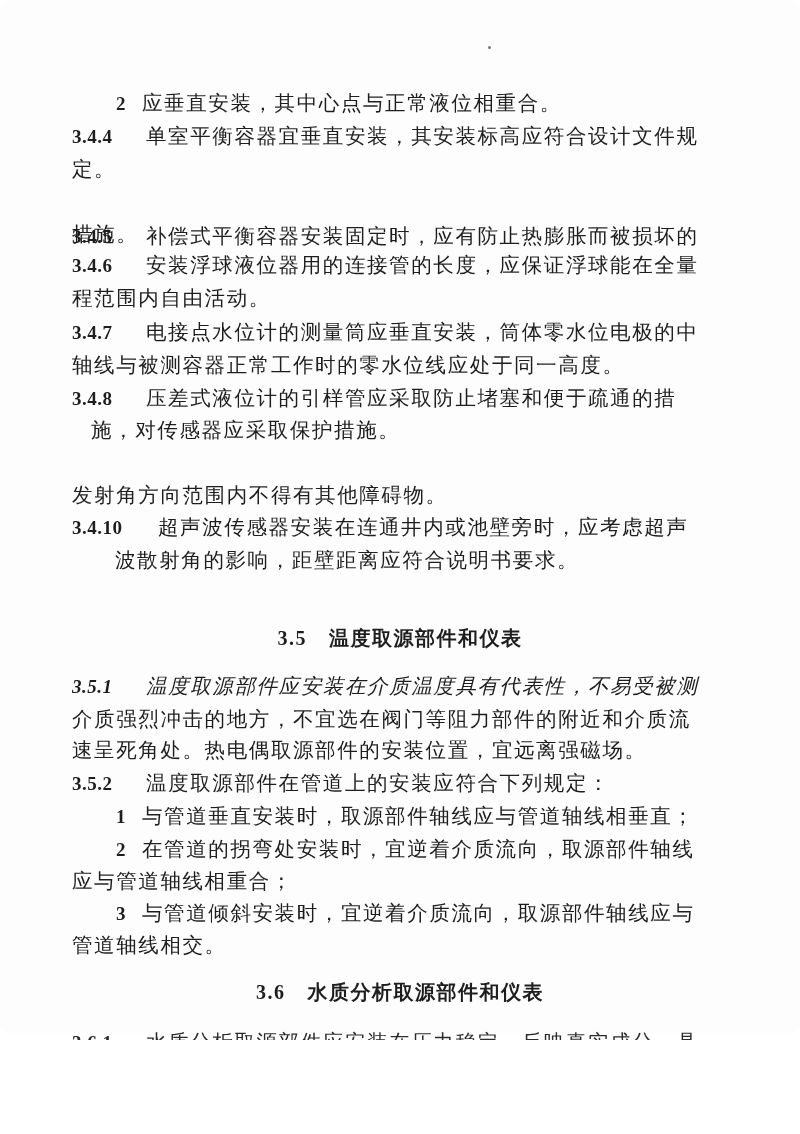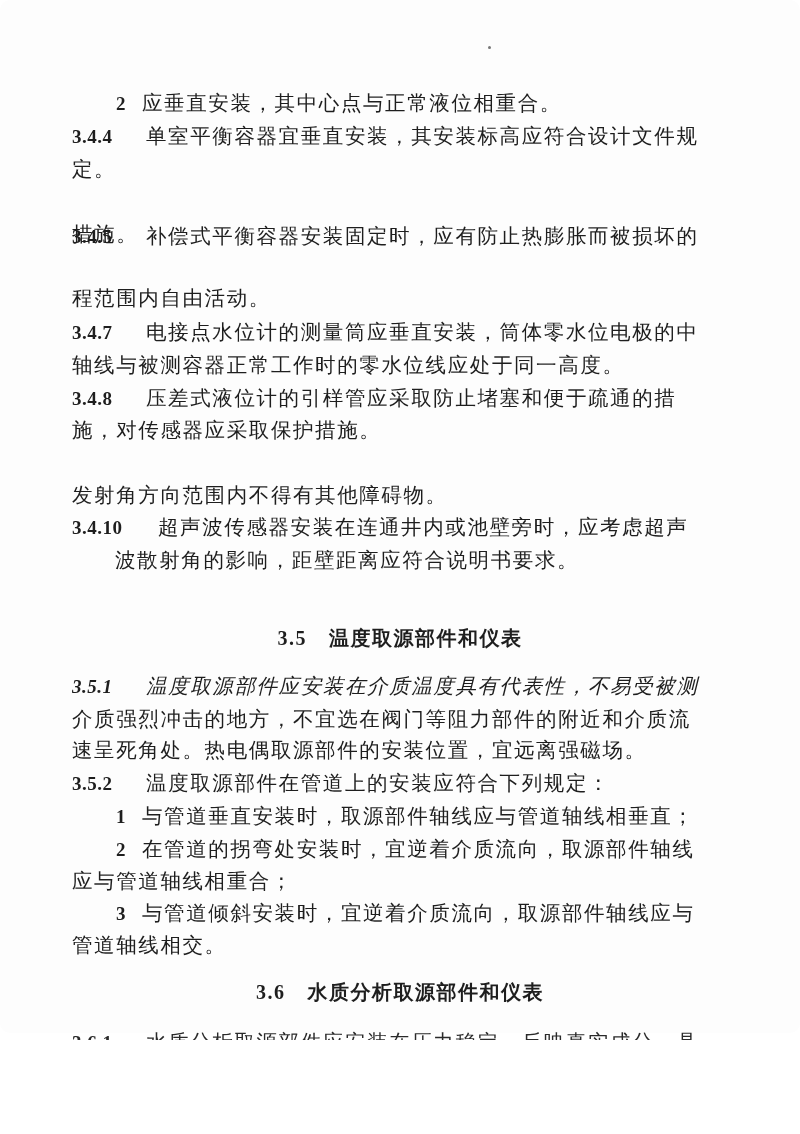--- a/index.html
+++ b/index.html
@@ -96,33 +96,36 @@
   </div>
   <div class="line" style="top:153px;">
     <span>定。</span>
   </div>
   <div class="line" style="top:184px;margin-top:36px;">
     <span class="num clause">3.4.5</span><span>补偿式平衡容器安装固定时，应有防止热膨胀而被损坏的</span>
   </div>
   <div class="line" style="top:218px;">
     <span>措施。</span>
   </div>
+  <div class="line" style="top:249px;">
+    <span class="num clause">3.4.6</span><span>安装浮球液位器用的连接管的长度，应保证浮球能在全量</span>
+  </div>
   <div class="line" style="top:282px;">
     <span>程范围内自由活动。</span>
   </div>
   <div class="line" style="top:316px;">
     <span class="num clause">3.4.7</span><span>电接点水位计的测量筒应垂直安装，筒体零水位电极的中</span>
   </div>
   <div class="line" style="top:349px;">
     <span>轴线与被测容器正常工作时的零水位线应处于同一高度。</span>
   </div>
   <div class="line" style="top:382px;">
     <span class="num clause">3.4.8</span><span>压差式液位计的引样管应采取防止堵塞和便于疏通的措</span>
   </div>
-  <div class="line" style="top:414px;">
+  <div class="line" style="top:414px;margin-left:19px;">
     <span>施，对传感器应采取保护措施。</span>
   </div>
   <div class="line" style="top:479px;">
     <span>发射角方向范围内不得有其他障碍物。</span>
   </div>
   <div class="line" style="top:511px;">
     <span class="num clause wide">3.4.10</span><span>超声波传感器安装在连通井内或池壁旁时，应考虑超声</span>
   </div>
   <div class="line" style="top:544px;margin-left:43px;">
     <span>波散射角的影响，距壁距离应符合说明书要求。</span>

